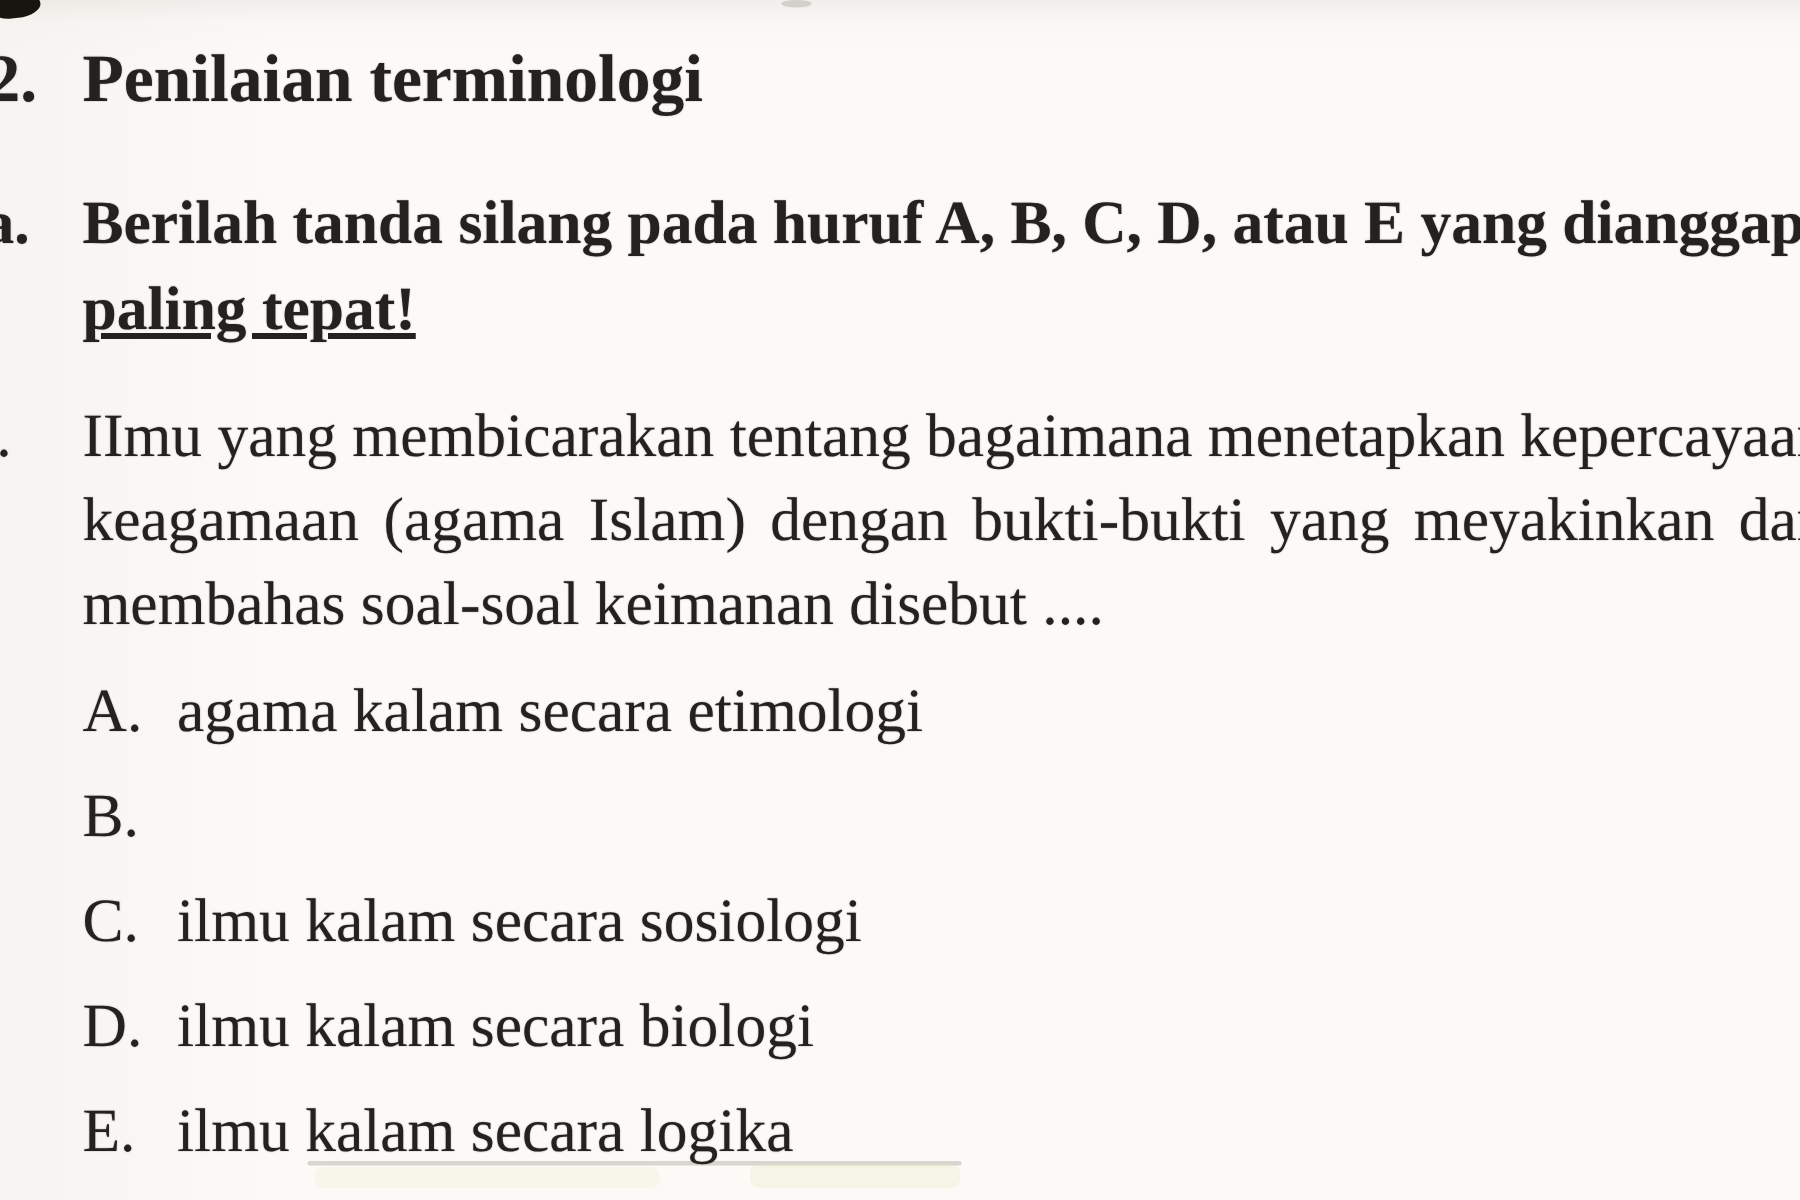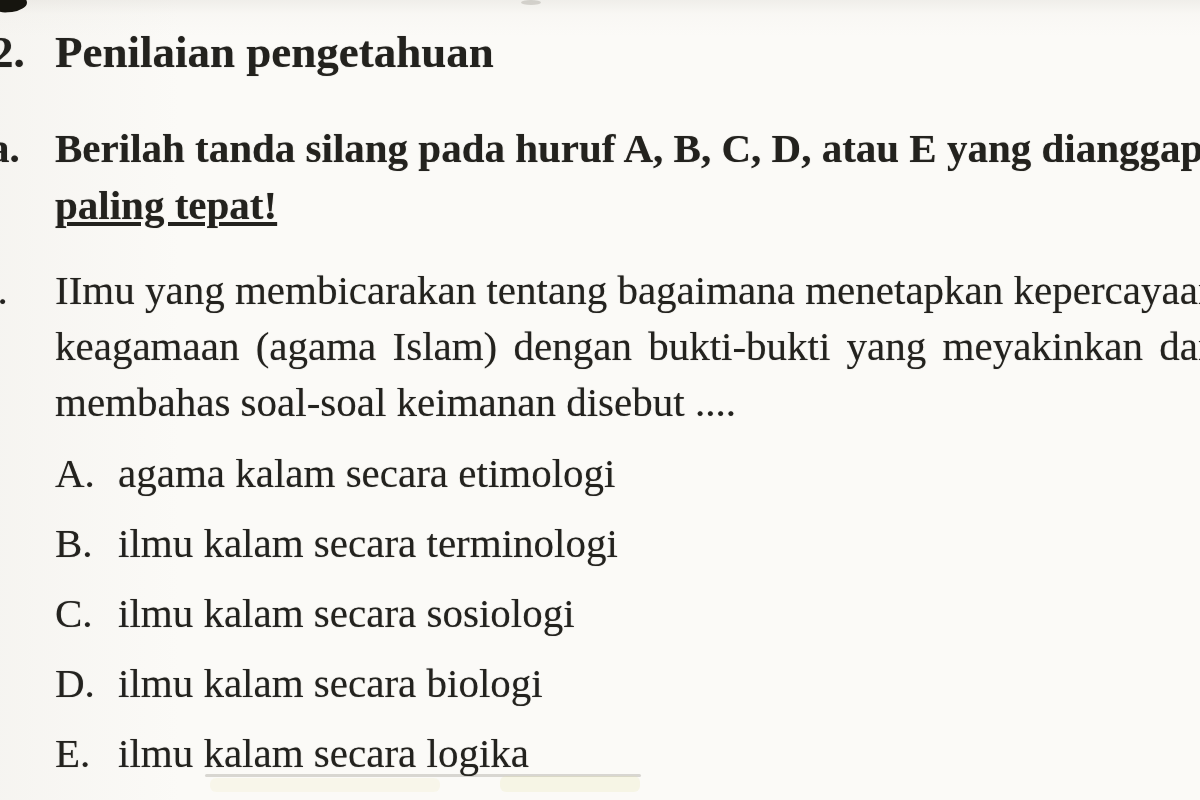--- a/index.html
+++ b/index.html
@@ -56,38 +56,37 @@
 </head>
 <body>
 
 <div class="artifact blob-top-left"></div>
 <div class="artifact dot-top-mid"></div>
 <div class="artifact shadow-bottom"></div>
 <div class="artifact tint-bottom-1"></div>
 <div class="artifact tint-bottom-2"></div>
 
 <div class="line h" style="left:-9px; top:30px;">2.</div>
-<div class="line h" style="left:55px; top:30px;">Penilaian pengetahuan</div>
+<div class="line h" style="left:55px; top:30px;">Penilaian terminologi</div>
 
 <div class="line b" style="left:-11px; top:128px;">a.</div>
 <div class="line b" style="left:55px; top:128px;">Berilah tanda silang pada huruf A, B, C, D, atau E yang dianggap</div>
 <div class="line b" style="left:55px; top:185px;text-decoration:underline;">paling tepat!</div>
 
 <div class="line r" style="left:-23px; top:270px;">1.</div>
 <div class="line r" style="left:55px; top:270px;">IImu yang membicarakan tentang bagaimana menetapkan kepercayaan</div>
 <div class="line r qline2" style="left:55px; top:326px;">keagamaan (agama Islam) dengan bukti-bukti yang meyakinkan dan</div>
 <div class="line r" style="left:55px; top:382px;font-family:Liberation Serif, serif;">membahas soal-soal keimanan disebut ....</div>
 
 <div class="opt-row line r" style="top:453px;">
   <span class="opt-letter">A.</span>
   <span>agama kalam secara etimologi</span>
 </div>
 <div class="opt-row line r" style="top:523px;">
   <span class="opt-letter">B.</span>
-  <span>ilmu kalam secara terminologi</span>
 </div>
 <div class="opt-row line r" style="top:593px;">
   <span class="opt-letter">C.</span>
   <span>ilmu kalam secara sosiologi</span>
 </div>
 <div class="opt-row line r" style="top:663px;">
   <span class="opt-letter">D.</span>
   <span>ilmu kalam secara biologi</span>
 </div>
 <div class="opt-row line r" style="top:733px;">

